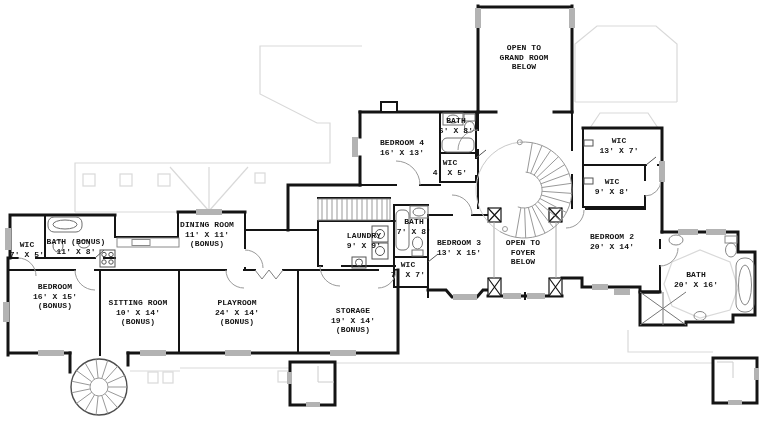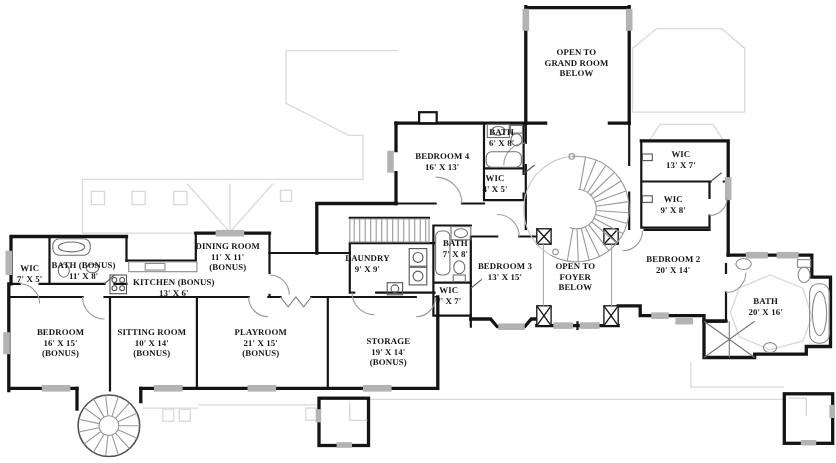--- a/index.html
+++ b/index.html
@@ -1,17 +1,17 @@
 <!DOCTYPE html>
 <html><head>
 <meta charset="utf-8">
 <style>
   html,body{margin:0;padding:0;background:#fff;}
   .stage{position:relative;width:760px;height:421px;background:#fff;overflow:hidden;
-         font-family:Liberation Serif, serif;}
+         font-family:Liberation Mono, monospace;}
   .plan-svg{position:absolute;left:0;top:0;}
   .room-label{position:absolute;transform:translate(-50%,-50%);text-align:center;
 exposure:none;    white-space:pre-line;font-weight:bold;font-size:8px;line-height:9.5px;
     color:#141414;letter-spacing:.1px;z-index:5;}
 </style>
 </head>
 <body>
 
 <div class="stage">
 
@@ -285,37 +285,35 @@
 20' X 16'</div>
 <div class="room-label" style="left:459px;top:247px">BEDROOM 3
 13' X 15'</div>
 <div class="room-label" style="left:523px;top:252px">OPEN TO
 FOYER
 BELOW</div>
 <div class="room-label" style="left:414px;top:226px">BATH
 7' X 8'</div>
 <div class="room-label" style="left:408px;top:269px">WIC
 7' X 7'</div>
-<div class="room-label" style="left:334px;top:240px">LAUNDRY
+<div class="room-label" style="left:364px;top:240px">LAUNDRY
 9' X 9'</div>
 <div class="room-label" style="left:207px;top:234px">DINING ROOM
 11' X 11'
 (BONUS)</div>
-<div class="room-label" style="left:158px;top:262px">KITCHEN (BONUS)
-13' X 6'</div>
 <div class="room-label" style="left:76px;top:246px">BATH (BONUS)
 11' X 8'</div>
 <div class="room-label" style="left:27px;top:249px">WIC
 7' X 5'</div>
-<div class="room-label" style="left:55px;top:312px">BEDROOM
+<div class="room-label" style="left:55px;top:296px">BEDROOM
 16' X 15'
 (BONUS)</div>
 <div class="room-label" style="left:138px;top:312px">SITTING ROOM
 10' X 14'
 (BONUS)</div>
 <div class="room-label" style="left:237px;top:312px">PLAYROOM
-21' X 15'
+24' X 14'
 (BONUS)</div>
 <div class="room-label" style="left:353px;top:320px">STORAGE
 19' X 14'
 (BONUS)</div>
 
 </div>
 
 </body></html>

